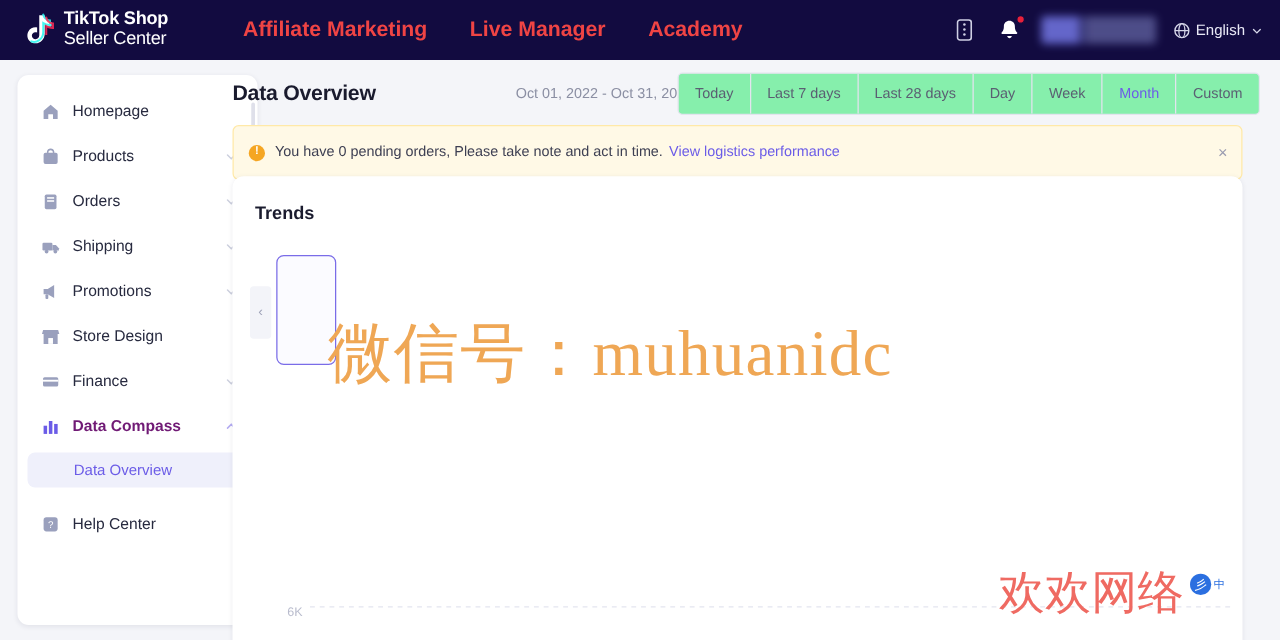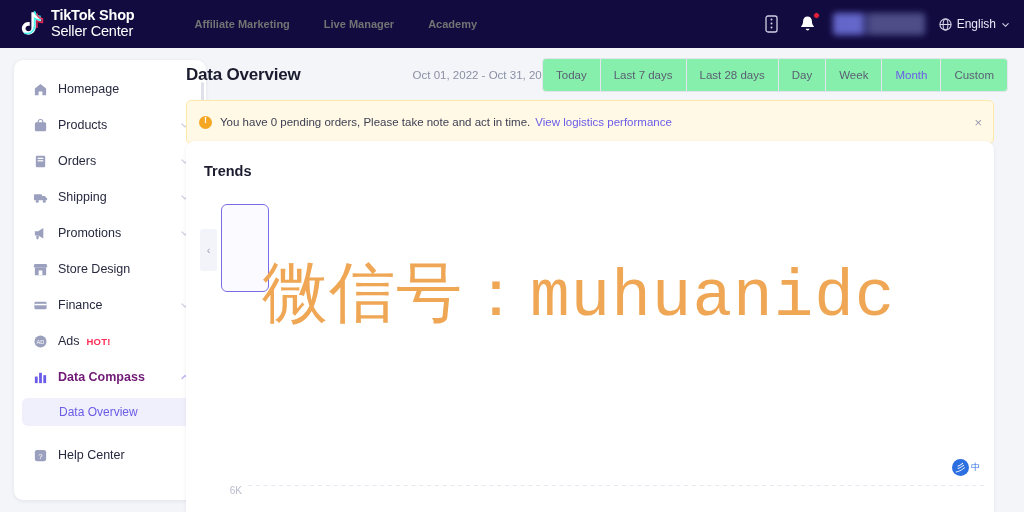--- a/index.html
+++ b/index.html
@@ -19,21 +19,21 @@
   }
   .brand { display: flex; align-items: center; margin-left: 18px; }
   .brand-note { width: 26px; height: 28px; position: relative; margin-right: 7px; }
   .brand-text { color: #fff; line-height: 1.08; }
   .brand-l1 { font-size: 14.5px; font-weight: 700; letter-spacing: -0.2px; }
   .brand-l1 .thin { font-weight: 700; }
   .brand-l2 { font-size: 14.5px; font-weight: 400; letter-spacing: -0.2px; }
 
   .topnav { display: flex; align-items: center; margin-left: 60px; gap: 34px; }
   .topnav-item {
-    color: #737373; font-size: 11px; font-weight: 700; cursor: pointer;
+    color: #ef4444; font-size: 17px; font-weight: 700; cursor: pointer;
     white-space: nowrap;
   }
 
   .topright {
     position: absolute; right: 12px; top: 0; height: 48px;
     display: flex; align-items: center; gap: 14px;
   }
   .ico-btn { width: 22px; height: 22px; display: flex; align-items: center; justify-content: center; cursor: pointer; position: relative; }
   .bell-dot {
     position: absolute; top: -1px; right: -1px; width: 7px; height: 7px;
@@ -146,21 +146,21 @@
   .chart-wrap { position: absolute; left: 0; top: 180px; right: 0; bottom: 0; }
   .y-label {
     position: absolute; left: 36px; font-size: 10px; color: #b9bccd;
     transform: translateY(-50%); width: 20px; text-align: right;
   }
   .chart-svg { position: absolute; left: 62px; right: 6px; top: 0; bottom: 0; }
 
   
   .wm-orange {
     position: absolute; left: 262px; top: 248px;
-    font-family: Liberation Mono, monospace; font-size: 66px;
+    font-family: Liberation Serif, serif; font-size: 52px;
     color: #efa755; white-space: nowrap; letter-spacing: 1px;
     pointer-events: none; z-index: 40;
   }
   .wm-red {
     position: absolute; left: 799px; top: 449px;
     font-family: "Liberation Serif", serif; font-size: 37px;
     color: #ef6a62; white-space: nowrap; letter-spacing: 0px;
     pointer-events: none; z-index: 40;
   }
   .ime-badge {
@@ -316,30 +316,20 @@
             <rect x="1.5" y="4" width="13" height="8" rx="1.4" fill="#9aa0bd"></rect>
             <rect x="1.5" y="6.2" width="13" height="1.6" fill="#fff"></rect>
           </svg>
       </span>
       <span class="snav-label">Finance</span>
       <svg class="chev" viewBox="0 0 10 10">
           <path d="M2 4l3 3 3-3" fill="none" stroke="#9aa0bd" stroke-width="1.2" stroke-linecap="round"></path>
         </svg>
     </div>
 
-    <div class="snav-item">
-      <span class="snav-ic">
-        <svg width="15" height="15" viewBox="0 0 16 16">
-            <circle cx="8" cy="8" r="6.4" fill="#9aa0bd"></circle>
-            <text x="8" y="10.4" font-size="6" fill="#fff" text-anchor="middle" font-family="Liberation Sans, sans-serif">AD</text>
-          </svg>
-      </span>
-      <span class="snav-label" style="flex:0 0 auto">Ads</span>
-      <span class="hot">HOT!</span>
-    </div>
 
     <div class="snav-item active">
       <span class="snav-ic">
         <svg width="15" height="15" viewBox="0 0 16 16">
             <rect x="2" y="7" width="3" height="7" fill="#6b5ce7"></rect>
             <rect x="6.5" y="3" width="3" height="11" fill="#6b5ce7"></rect>
             <rect x="11" y="5.5" width="3" height="8.5" fill="#6b5ce7"></rect>
           </svg>
       </span>
       <span class="snav-label">Data Compass</span>
@@ -404,18 +394,19 @@
           <line x1="0" x2="760" y1="281" y2="281" stroke="#e4e5f0" stroke-width="1" stroke-dasharray="4 4"></line>
           <line x1="0" x2="760" y1="309" y2="309" stroke="#e4e5f0" stroke-width="1" stroke-dasharray="4 4"></line>
           <rect x="0" y="244.6" width="810" height="95.4" fill="#eceefb" opacity=".75"></rect>
           <path d="M 18 283.8 C 30 283.8, 30 261.4, 42 261.4 C 54 261.4, 54 276.8, 66 276.8 C 78 276.8, 78 299.2, 90 299.2 C 102 299.2, 102 302, 114 302 C 126 302, 126 271.2, 138 271.2 C 150 271.2, 150 288, 162 288 C 174 288, 174 292.2, 186 292.2 C 198 292.2, 198 293.6, 210 293.6 C 222 293.6, 222 295, 234 295 C 246 295, 246 241.8, 258 241.8 C 270 241.8, 270 239, 282 239 C 294 239, 294 302, 306 302 C 318 302, 318 304.8, 330 304.8 C 342 304.8, 342 303.4, 354 303.4 C 366 303.4, 366 275.4, 378 275.4 C 390 275.4, 390 250.2, 402 250.2 C 414 250.2, 414 248.8, 426 248.8 C 438 248.8, 438 246, 450 246 C 462 246, 462 243.2, 474 243.2 C 486 243.2, 486 247.4, 498 247.4 C 510 247.4, 510 261.4, 522 261.4 C 534 261.4, 534 296.4, 546 296.4 C 558 296.4, 558 297.8, 570 297.8 C 582 297.8, 582 264.2, 594 264.2 C 606 264.2, 606 244.6, 618 244.6 C 630 244.6, 630 292.2, 642 292.2 C 654 292.2, 654 244.6, 666 244.6 C 678 244.6, 678 243.2, 690 243.2 C 702 243.2, 702 254.4, 714 254.4 C 726 254.4, 726 241.8, 738 241.8 L 738 340 L 18 340 Z" fill="#5b4fd1" opacity=".10"></path>
           <path d="M 18 283.8 C 30 283.8, 30 261.4, 42 261.4 C 54 261.4, 54 276.8, 66 276.8 C 78 276.8, 78 299.2, 90 299.2 C 102 299.2, 102 302, 114 302 C 126 302, 126 271.2, 138 271.2 C 150 271.2, 150 288, 162 288 C 174 288, 174 292.2, 186 292.2 C 198 292.2, 198 293.6, 210 293.6 C 222 293.6, 222 295, 234 295 C 246 295, 246 241.8, 258 241.8 C 270 241.8, 270 239, 282 239 C 294 239, 294 302, 306 302 C 318 302, 318 304.8, 330 304.8 C 342 304.8, 342 303.4, 354 303.4 C 366 303.4, 366 275.4, 378 275.4 C 390 275.4, 390 250.2, 402 250.2 C 414 250.2, 414 248.8, 426 248.8 C 438 248.8, 438 246, 450 246 C 462 246, 462 243.2, 474 243.2 C 486 243.2, 486 247.4, 498 247.4 C 510 247.4, 510 261.4, 522 261.4 C 534 261.4, 534 296.4, 546 296.4 C 558 296.4, 558 297.8, 570 297.8 C 582 297.8, 582 264.2, 594 264.2 C 606 264.2, 606 244.6, 618 244.6 C 630 244.6, 630 292.2, 642 292.2 C 654 292.2, 654 244.6, 666 244.6 C 678 244.6, 678 243.2, 690 243.2 C 702 243.2, 702 254.4, 714 254.4 C 726 254.4, 726 241.8, 738 241.8" fill="none" stroke="#5b4fd1" stroke-width="2.6" stroke-linecap="round"></path>
         </svg>
     </div>
   </div>
 
   <div class="wm-orange">微信号：muhuanidc</div>
+  <div class="wm-red">欢欢网络</div>
   <div class="ime-badge">
     <span class="ime-circle">彡</span>
     <span class="ime-txt">中</span>
   </div>
 
 </div>
 
 </body></html>

